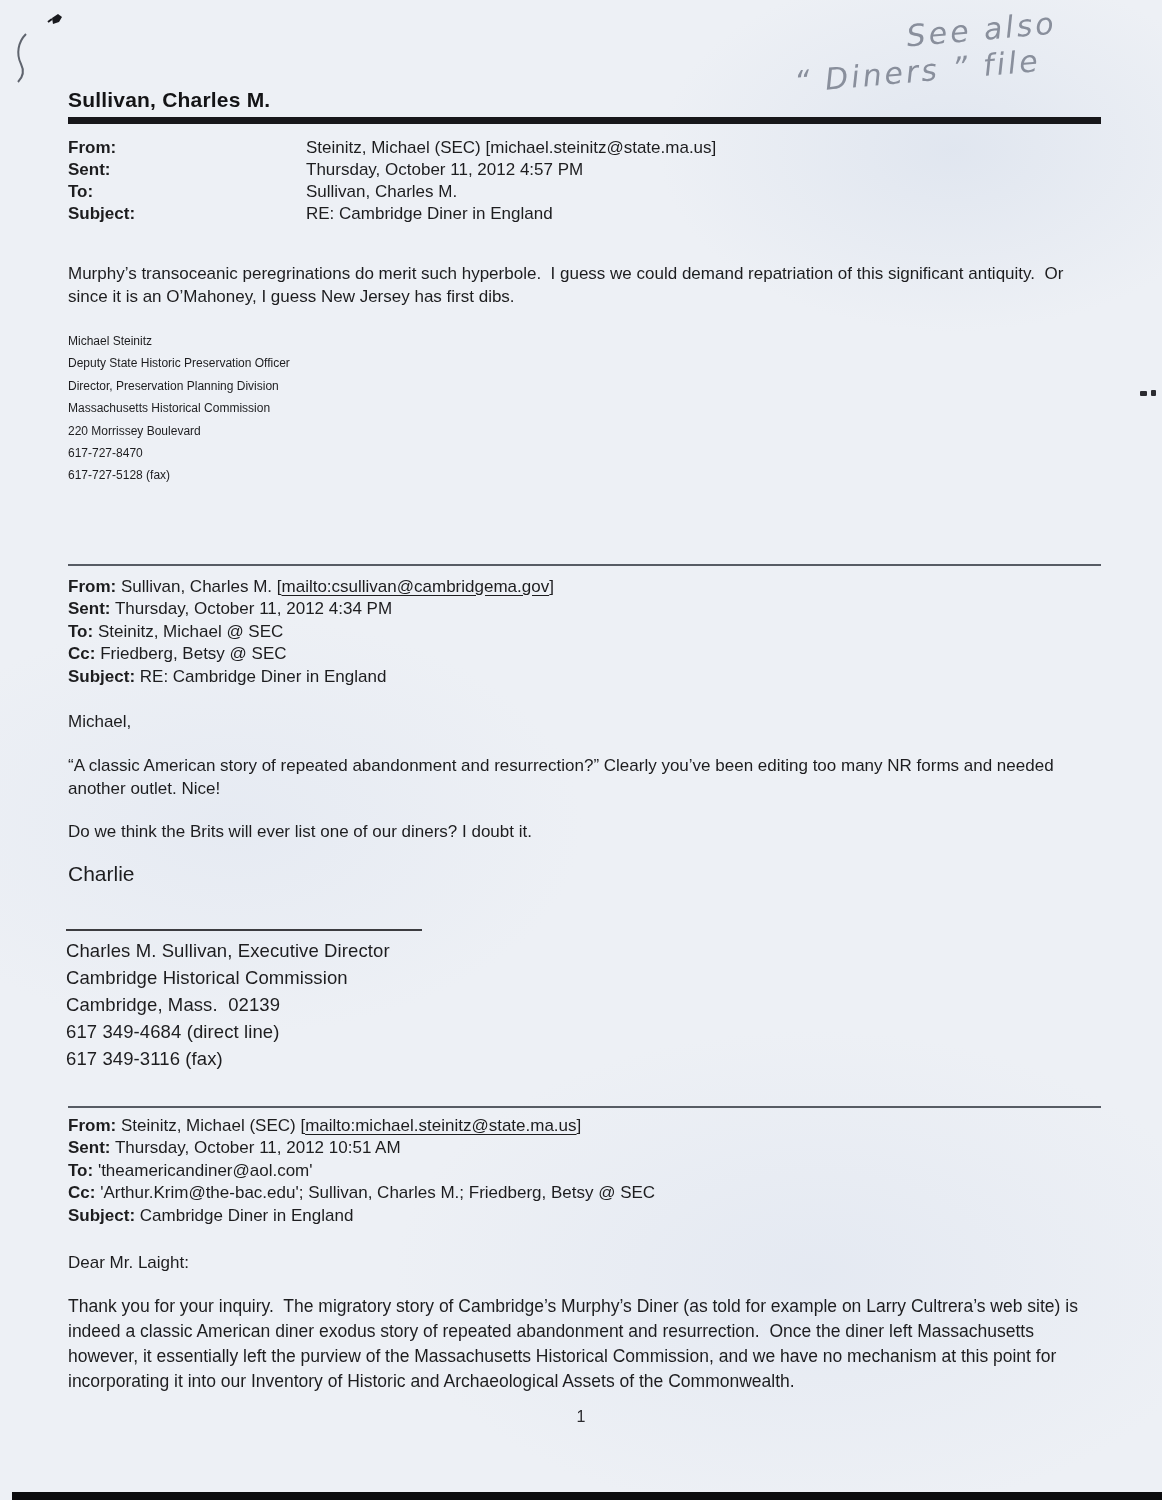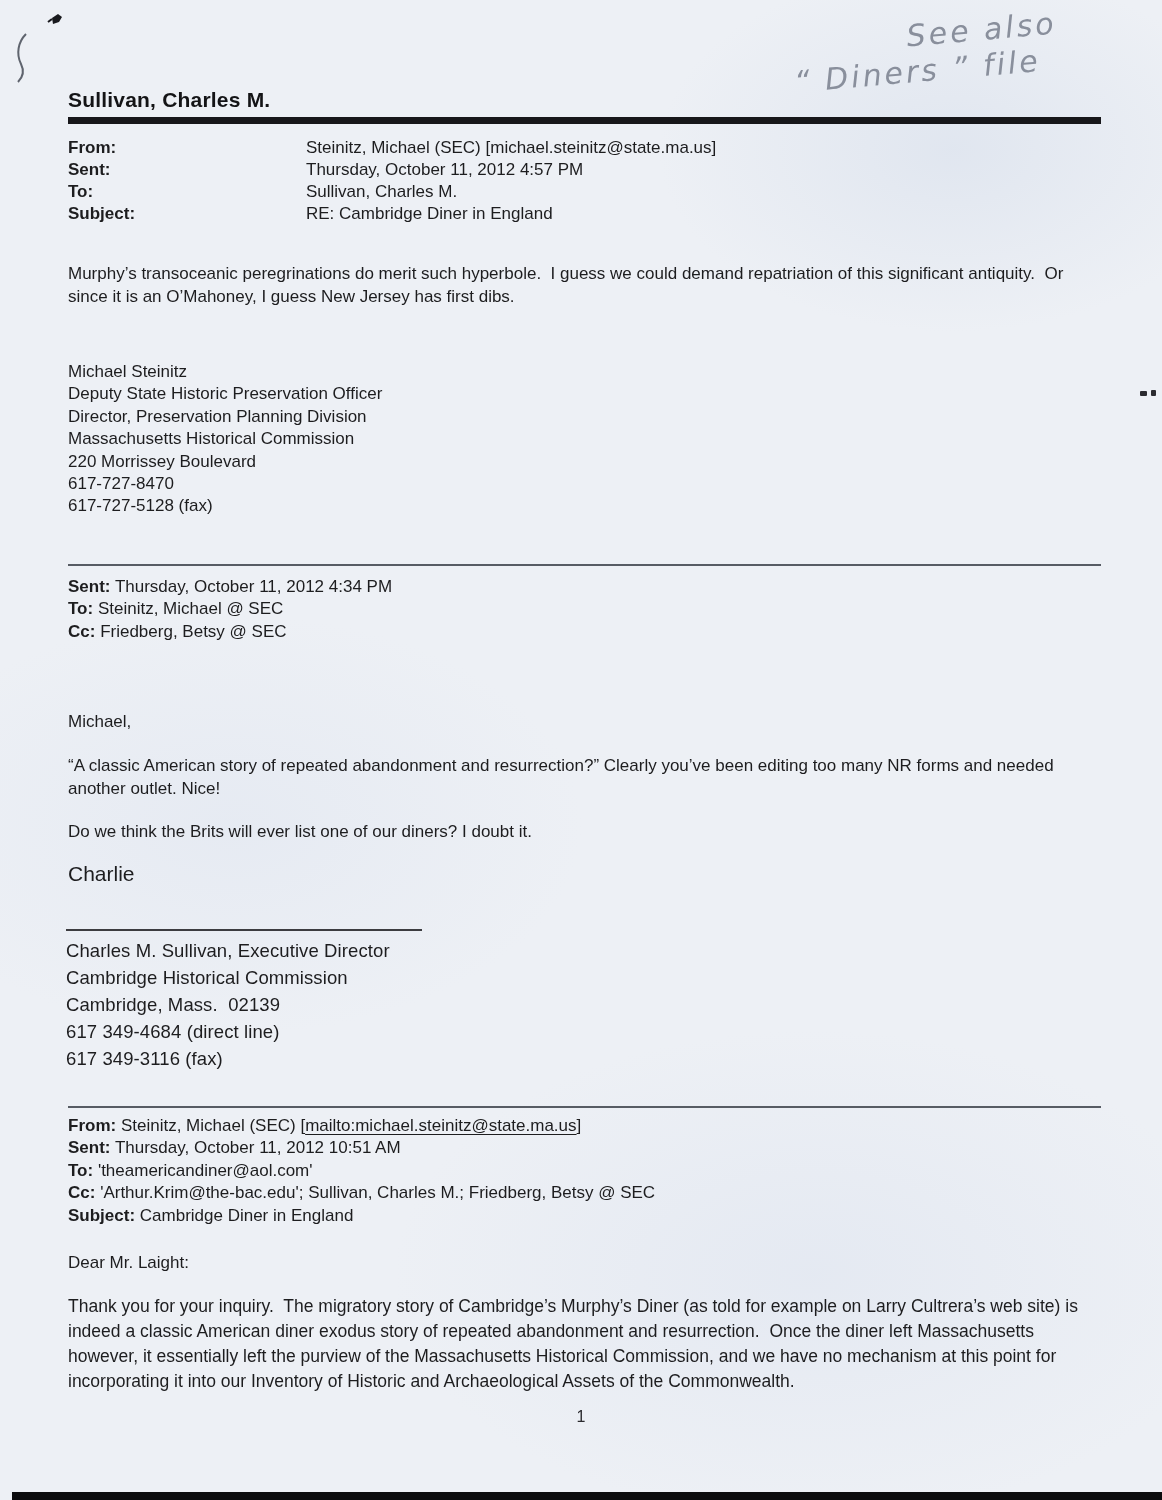--- a/index.html
+++ b/index.html
@@ -31,21 +31,21 @@
   .title{
     left:68px;top:88px;
     font-size:21px;font-weight:bold;letter-spacing:.2px;color:#141416;
   }
   .rule-thick{left:68px;top:117px;width:1033px;height:7px;background:#17171a;}
   .rule-thin{height:2px;background:#575c64;}
   .hdr1{left:68px;top:137px;font-size:17px;line-height:22px;width:1030px;}
   .hdr-row{display:flex;}
   .hdr-lab{width:238px;font-weight:bold;flex:0 0 238px;}
   .body1{left:68px;top:262px;width:1018px;font-size:17px;line-height:23px;}
-  .sig1{left:68px;top:330px;font-size:17px;line-height:22.4px;margin-top:31px;}
+  .sig1{left:68px;top:330px;font-size:12px;line-height:22.4px;}
   .inline-hdr{font-size:17px;line-height:22.4px;}
   .inline-hdr .lab{font-weight:bold;}
   .hdr2{left:68px;top:576px;width:1030px;}
   .greet2{left:68px;top:712px;font-size:17px;}
   .para2a{left:68px;top:754px;width:1022px;font-size:17px;line-height:23px;}
   .para2b{left:68px;top:820px;width:1022px;font-size:17px;line-height:23px;}
   .close2{left:68px;top:862px;font-size:21px;}
   .sigline2{left:66px;top:929px;width:356px;height:2px;background:#3c3c40;}
   .sig2{left:66px;top:937px;font-size:18.5px;line-height:27px;letter-spacing:.1px;}
   .rule3a{left:68px;top:564px;width:1033px;}
@@ -107,23 +107,25 @@
     <div>Director, Preservation Planning Division</div>
     <div>Massachusetts Historical Commission</div>
     <div>220 Morrissey Boulevard</div>
     <div>617-727-8470</div>
     <div>617-727-5128 (fax)</div>
   </div>
 
   <div class="abs rule-thin rule3a"></div>
 
   <div class="abs hdr2 inline-hdr">
+    <div><span class="lab">From:</span><span class="pre"> Sullivan, Charles M. [</span><a class="doc-link">mailto:csullivan@cambridgema.gov</a><span>]</span></div>
     <div><span class="lab">Sent:</span><span class="pre"> Thursday, October 11, 2012 4:34 PM</span></div>
     <div><span class="lab">To:</span><span class="pre"> Steinitz, Michael @ SEC</span></div>
     <div><span class="lab">Cc:</span><span class="pre"> Friedberg, Betsy @ SEC</span></div>
+    <div><span class="lab">Subject:</span><span class="pre"> RE: Cambridge Diner in England</span></div>
   </div>
 
   <div class="abs greet2">Michael,</div>
   <div class="abs para2a pre">“A classic American story of repeated abandonment and resurrection?” Clearly you’ve been editing too many NR forms and needed another outlet. Nice!</div>
   <div class="abs para2b pre">Do we think the Brits will ever list one of our diners? I doubt it.</div>
   <div class="abs close2">Charlie</div>
 
   <div class="abs sigline2"></div>
   <div class="abs sig2">
     <div class="pre">Charles M. Sullivan, Executive Director</div>

